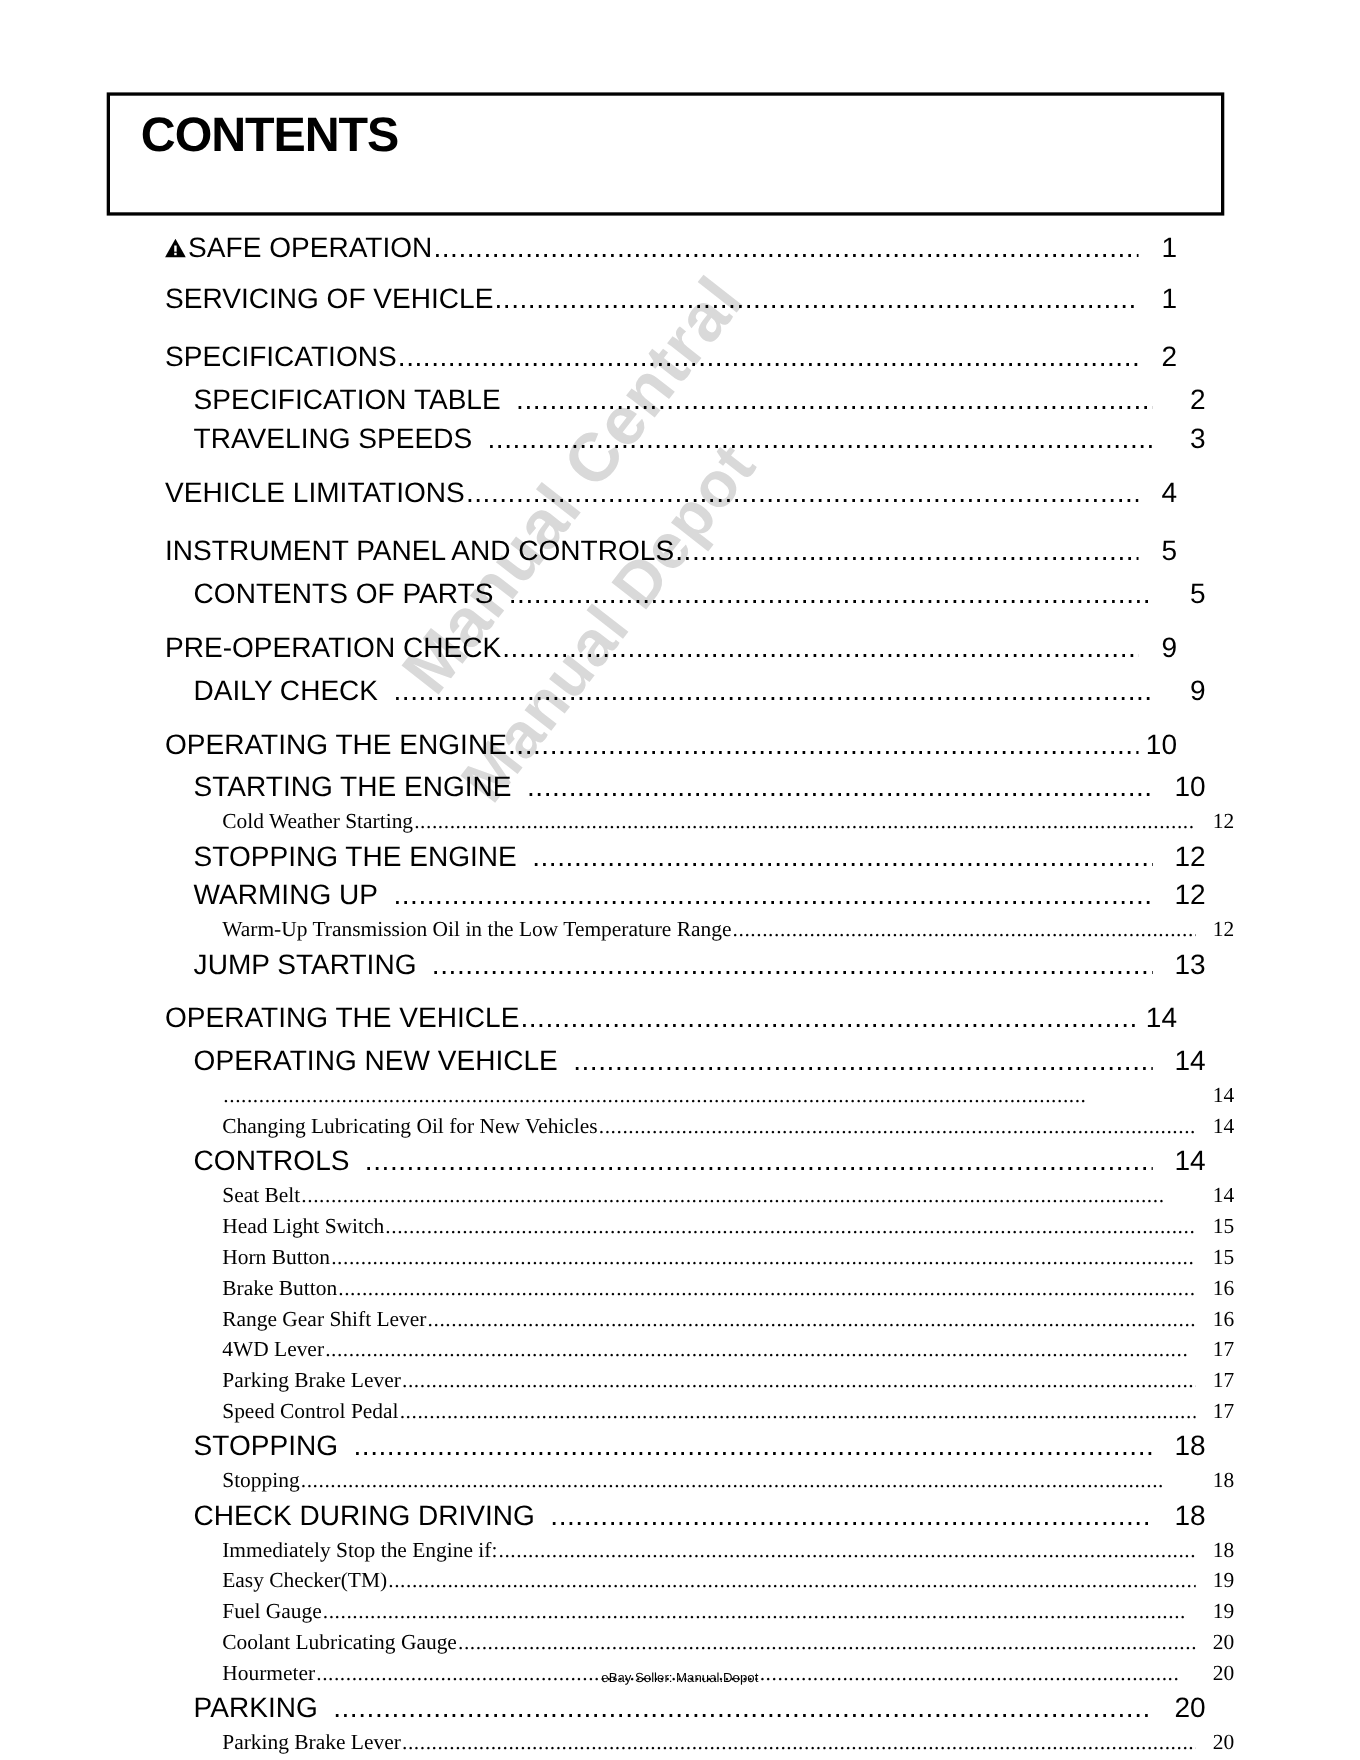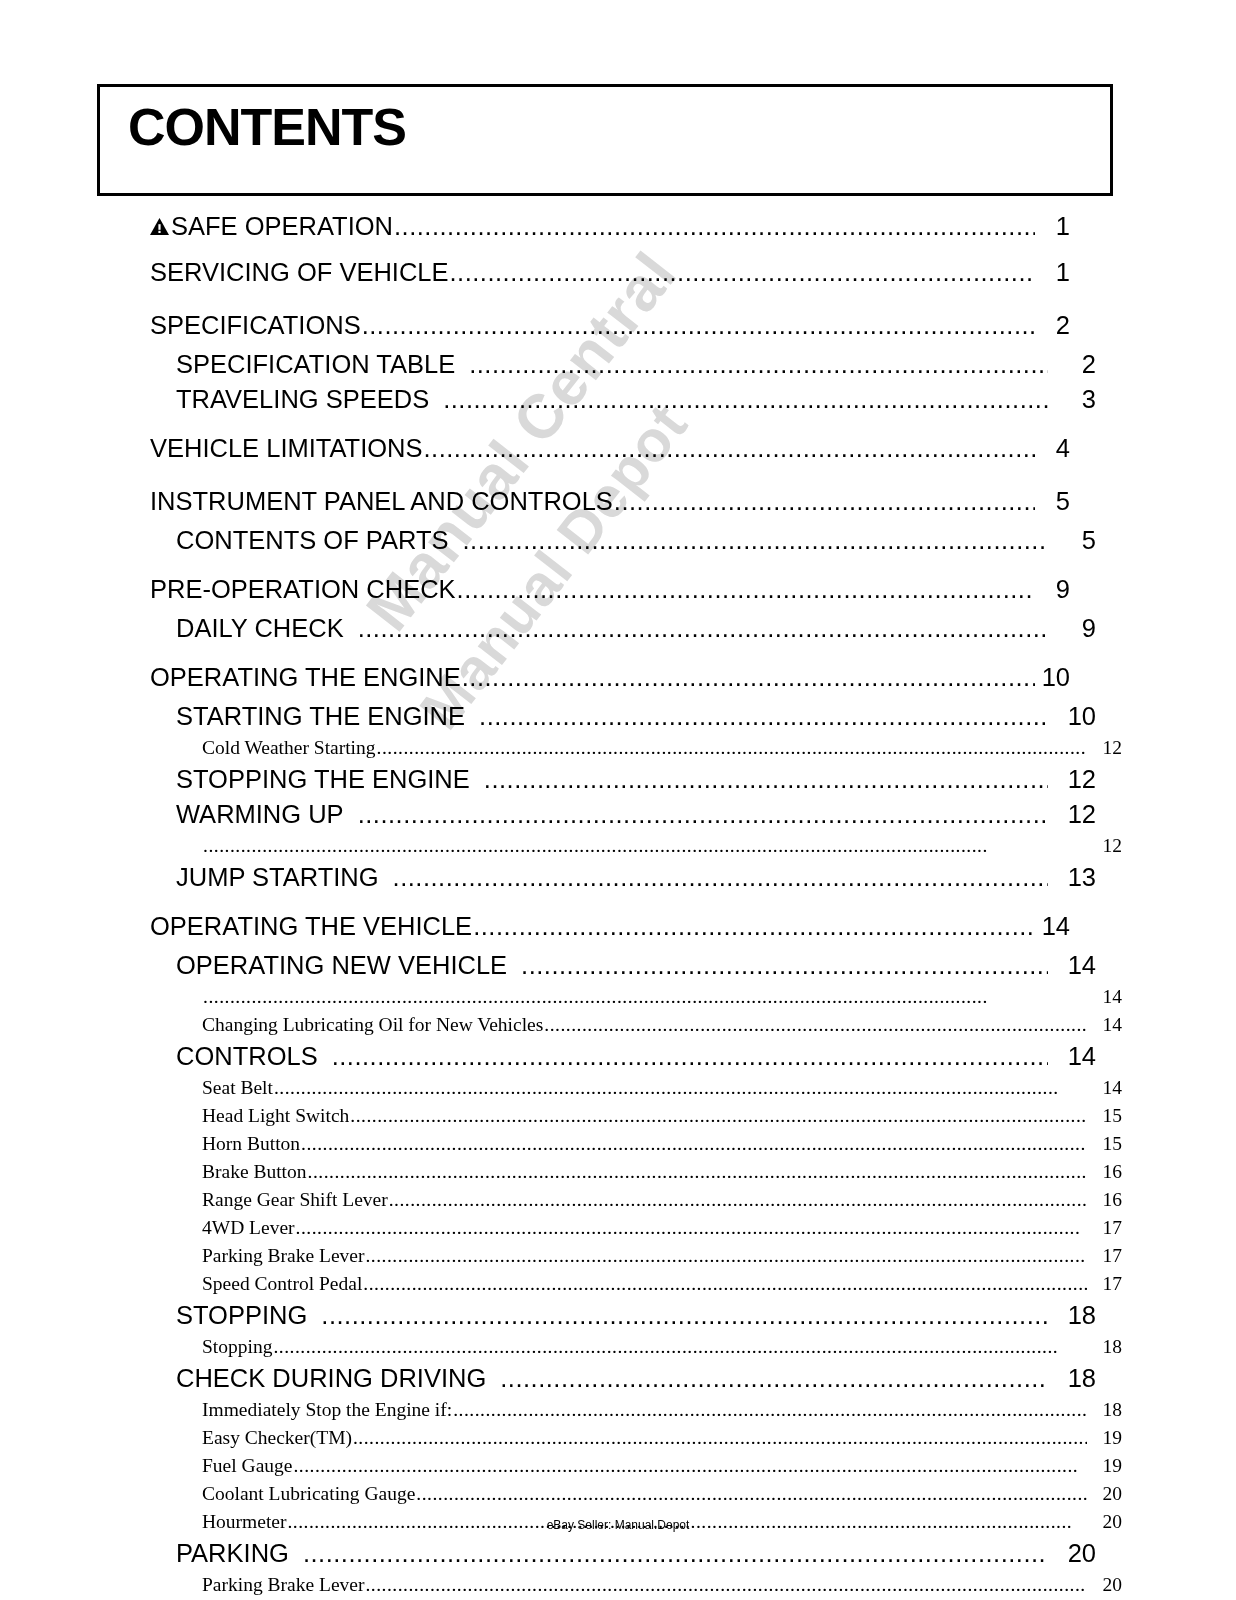--- a/index.html
+++ b/index.html
@@ -60,21 +60,21 @@
     height: 112px;
     border: 3px solid #000000;
     box-sizing: border-box;
     background: transparent;
     z-index: 3;
   }
   .title-text {
     position: absolute;
     left: 28px;
     top: 14px;
-    font-size: 52px;
+    font-size: 44px;
     font-weight: bold;
     letter-spacing: -1px;
     line-height: 1;
     font-family: "Liberation Sans", sans-serif;
   }
 
   
   .toc {
     position: absolute;
     left: 0;
@@ -236,20 +236,21 @@
         <span class="label">STOPPING THE ENGINE</span>
         <span class="dots">..................................................................................................................................................</span>
         <span class="page">12</span>
       </div>
       <div class="toc-row lvl1">
         <span class="label">WARMING UP</span>
         <span class="dots">..................................................................................................................................................</span>
         <span class="page">12</span>
       </div>
       <div class="toc-row lvl2">
+        <span class="label">Warm-Up Transmission Oil in the Low Temperature Range</span>
         <span class="dots">..................................................................................................................................................</span>
         <span class="page">12</span>
       </div>
       <div class="toc-row lvl1">
         <span class="label">JUMP STARTING</span>
         <span class="dots">..................................................................................................................................................</span>
         <span class="page">13</span>
       </div>
       <div class="toc-row lvl0 gap-top">
         <span class="label">OPERATING THE VEHICLE</span>

